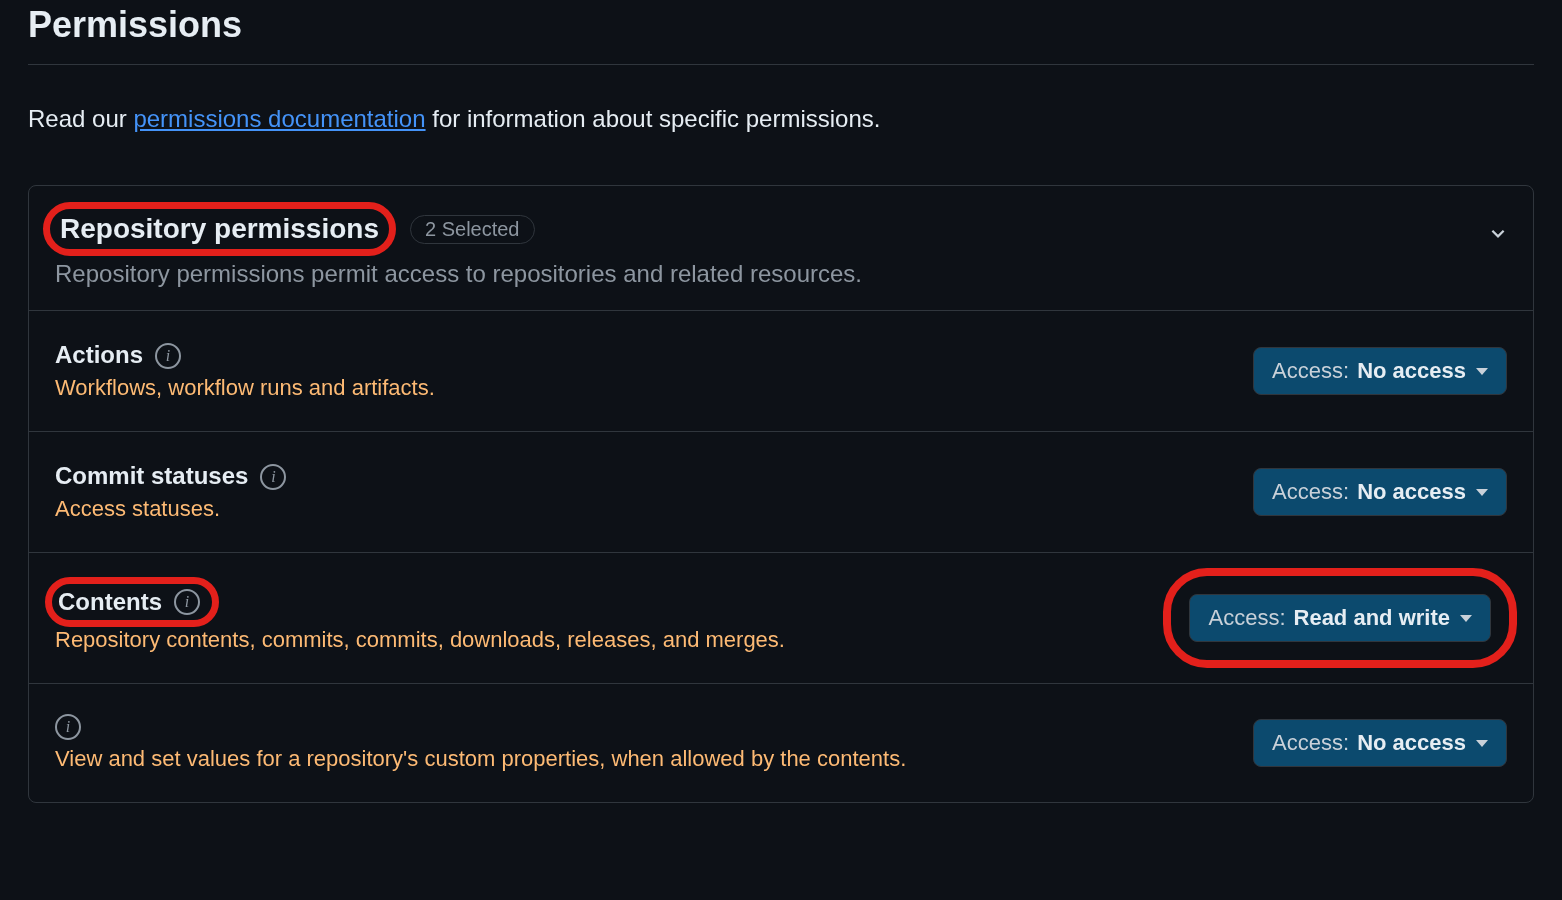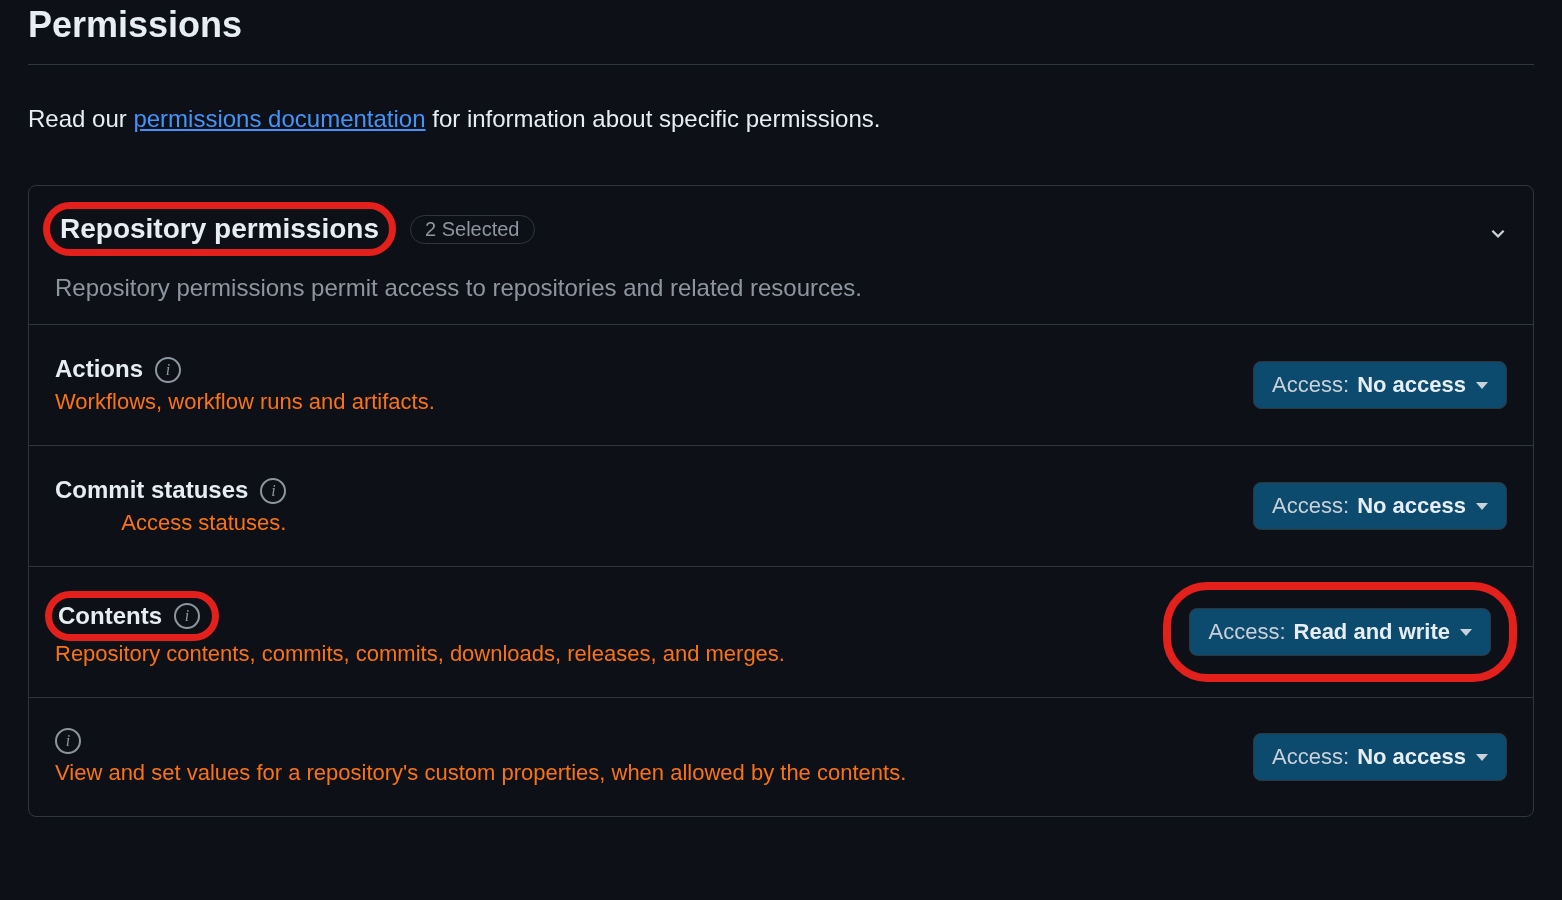--- a/index.html
+++ b/index.html
@@ -32,21 +32,21 @@
     border-radius: 8px;
     overflow: hidden;
   }
   .panel-header {
     display: flex;
     align-items: flex-start;
     justify-content: space-between;
     padding: 22px 26px 22px 26px;
     border-bottom: 1px solid #30363d;
   }
-  .panel-header-left { display: flex; flex-direction: column; gap: 24px; }
+  .panel-header-left { display: flex; flex-direction: column; gap: 10px; }
   .panel-header-row1 { display: flex; align-items: center; gap: 14px; }
   .panel-section-title {
     font-size: 28px;
     font-weight: 600;
     color: #e6edf3;
   }
   .badge {
     border: 1px solid #30363d;
     color: #8d96a0;
     font-size: 20px;
@@ -70,23 +70,22 @@
   }
   .perm-row:last-child { border-bottom: none; }
   .perm-left { display: flex; flex-direction: column; gap: 6px; }
   .perm-title-row { display: flex; align-items: flex-end; gap: 12px; }
   .perm-title {
     font-size: 24px;
     font-weight: 600;
     color: #e6edf3;
   }
   .perm-desc {
-    color: #f97316;
+    color: #fdba74;
     font-size: 22px;
-    text-align: right;
   }
   .info-icon {
     display: inline-flex;
     align-items: center;
     justify-content: center;
     width: 26px; height: 26px;
     border: 2px solid #8d96a0;
     border-radius: 50%;
     color: #8d96a0;
     font-family: Georgia, serif;

